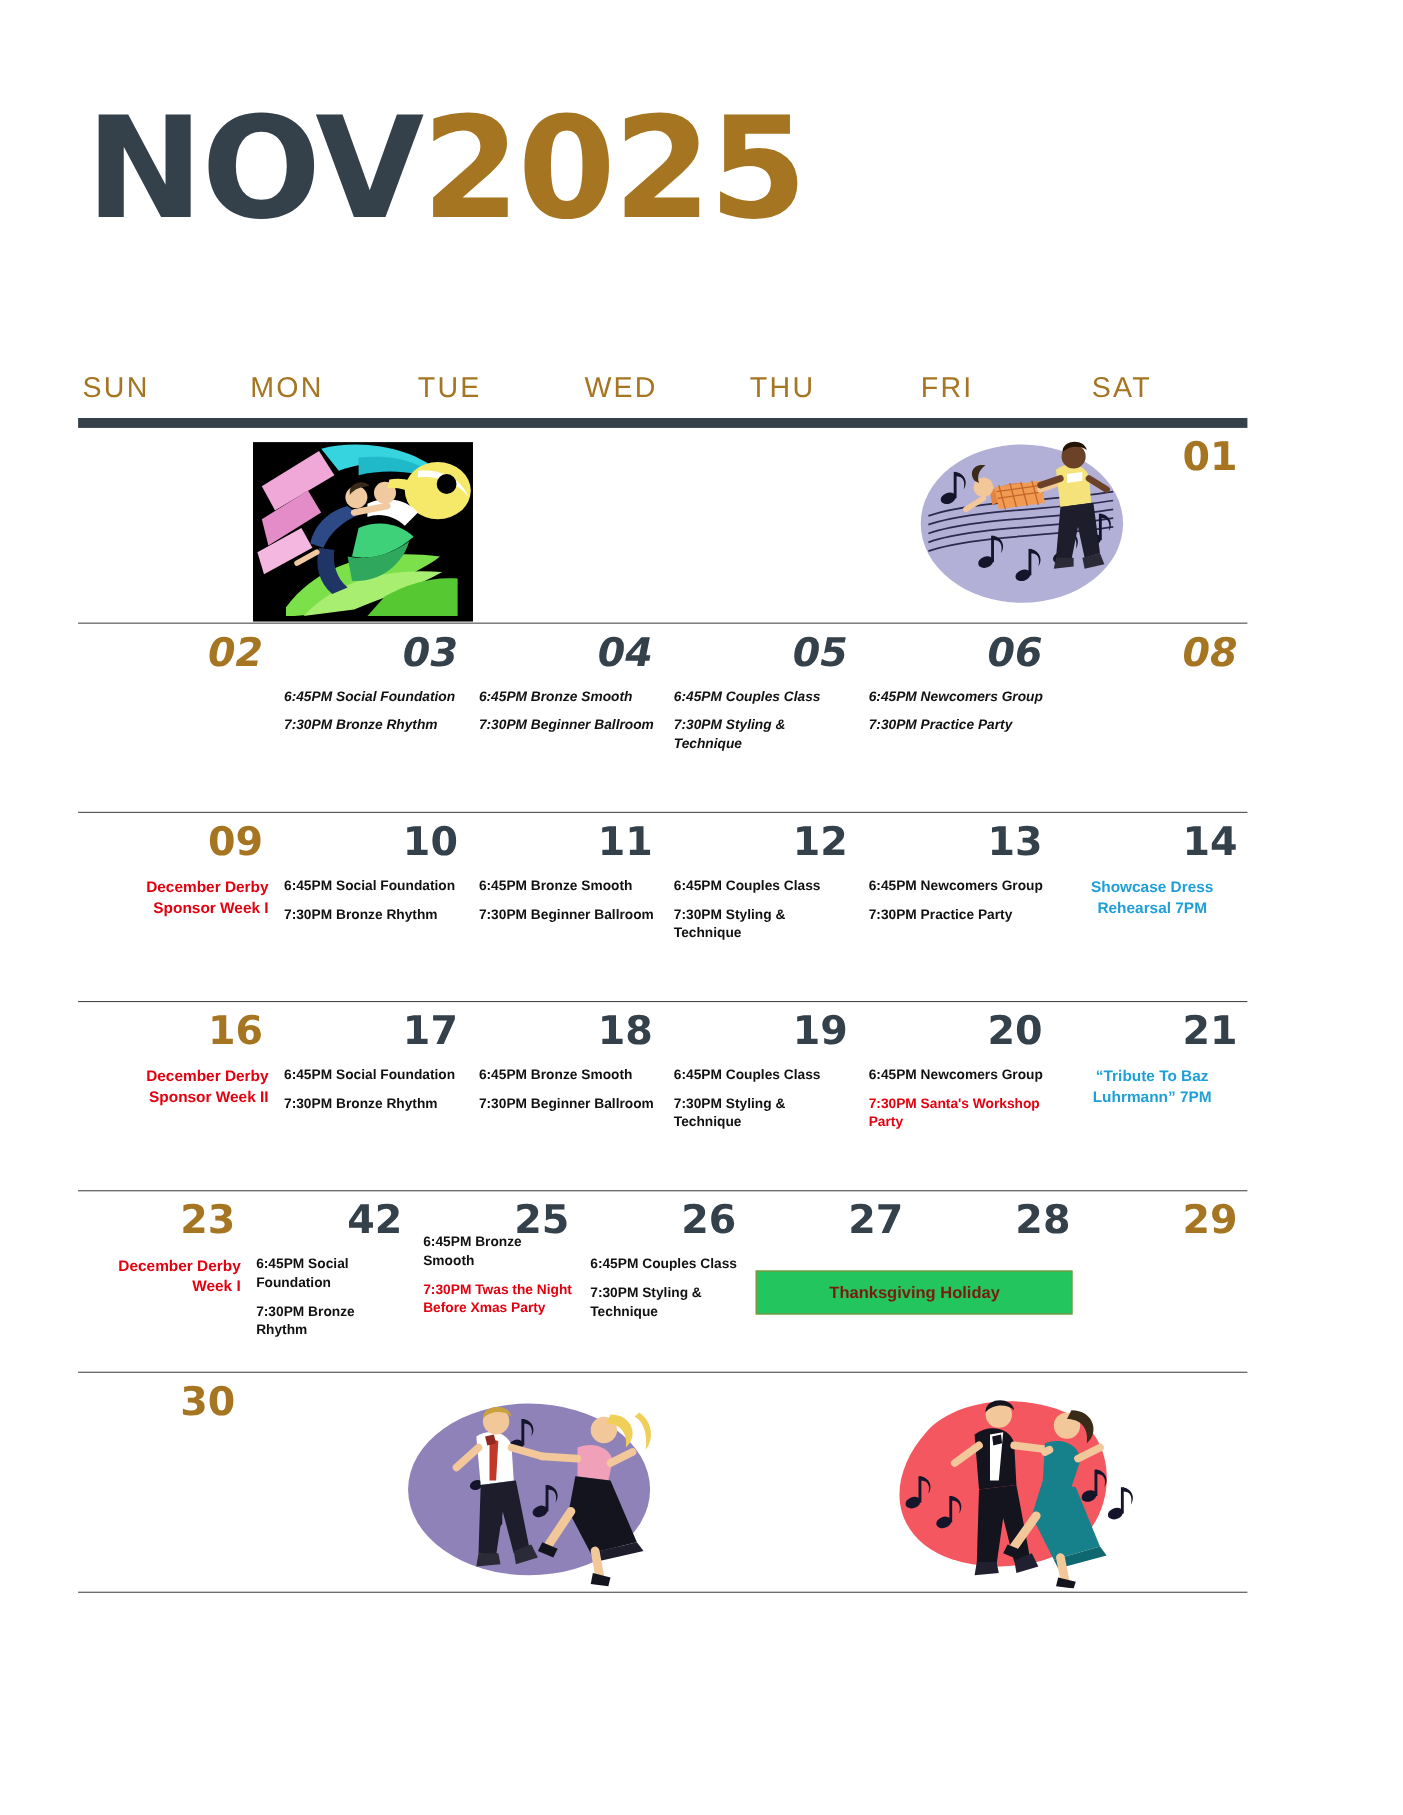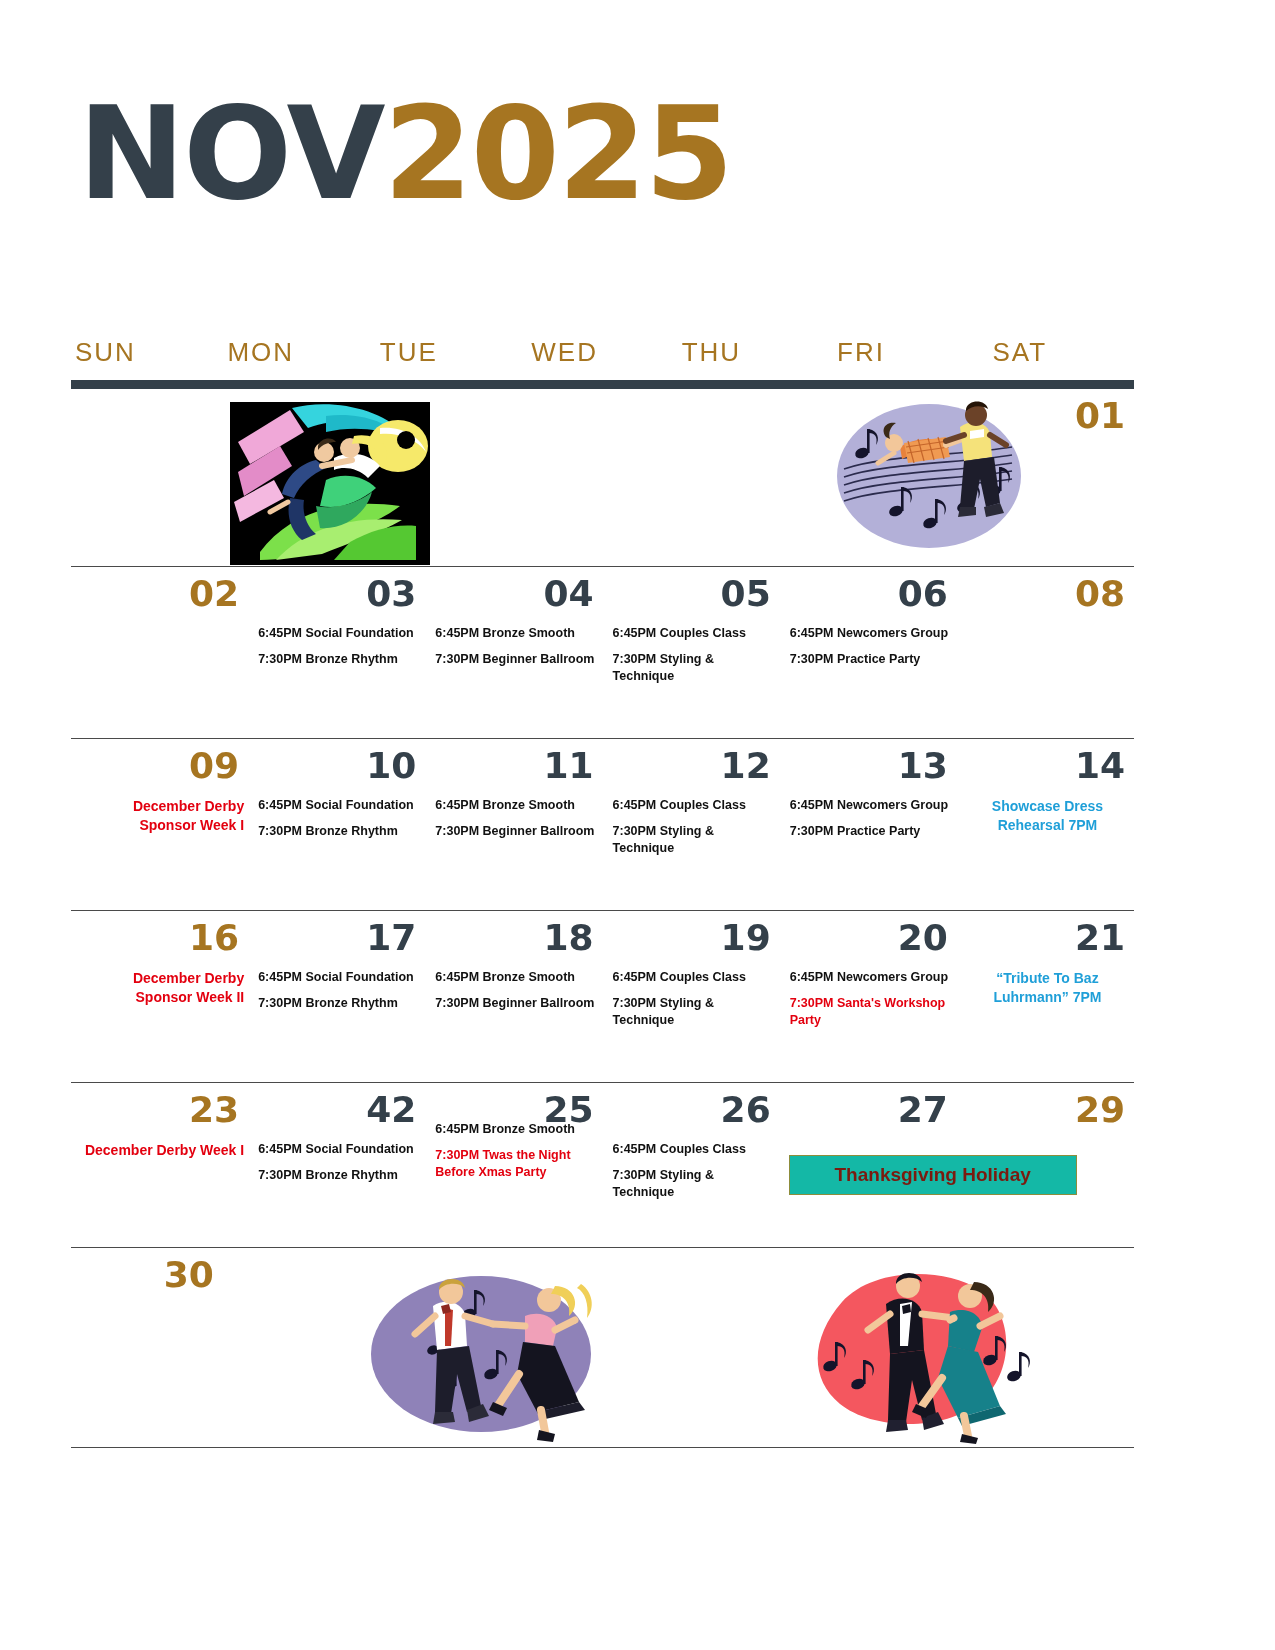--- a/index.html
+++ b/index.html
@@ -73,21 +73,21 @@
     background: #34404a;
   }
 
   .week {
     display: flex;
     width: 100%;
     border-bottom: 1.5px solid #4a4a4a;
     box-sizing: border-box;
   }
   .week.w0 { height: 178px; border-bottom: 1.5px solid #4a4a4a; }
-  .week.w1 { height: 172px; }
+  .week.w1 { height: 172px; font-style: italic; }
   .week.w2 { height: 172px; }
   .week.w3 { height: 172px; }
   .week.w4 { height: 165px; }
   .week.w5 { height: 200px; }
 
   .cell {
     flex: 1 1 0;
     position: relative;
     box-sizing: border-box;
     padding: 0;
@@ -130,29 +130,29 @@
     font-size: 14px;
     line-height: 1.35;
   }
 
   .holiday-banner {
     position: absolute;
     top: 72px;
     left: 9px;
     width: 288px;
     height: 40px;
-    background: #14b8a6;
+    background: #22c55e;
     border: 1px solid #8d8d3c;
     box-sizing: border-box;
     display: flex;
     align-items: center;
     justify-content: center;
     color: #7a1b10;
     font-weight: bold;
-    font-size: 19px;
+    font-size: 15px;
     z-index: 5;
   }
 
   
   .art { position: absolute; }
 
   
   .art-woodcut {
     top: 13px;
     left: 7px;
@@ -440,20 +440,23 @@
       <div class="events">
         <div class="ev">6:45PM Couples Class</div>
         <div class="ev">7:30PM Styling &amp; Technique</div>
       </div>
     </div>
     <div class="cell">
       <div class="daynum">27</div>
       <div class="holiday-banner">Thanksgiving Holiday</div>
     </div>
     <div class="cell">
+      <div class="daynum">28</div>
+    </div>
+    <div class="cell">
       <div class="daynum weekend">29</div>
     </div>
   </div>
 
   <div class="week w5">
     <div class="cell">
       <div class="daynum weekend">30</div>
     </div>
     <div class="cell"></div>
 

